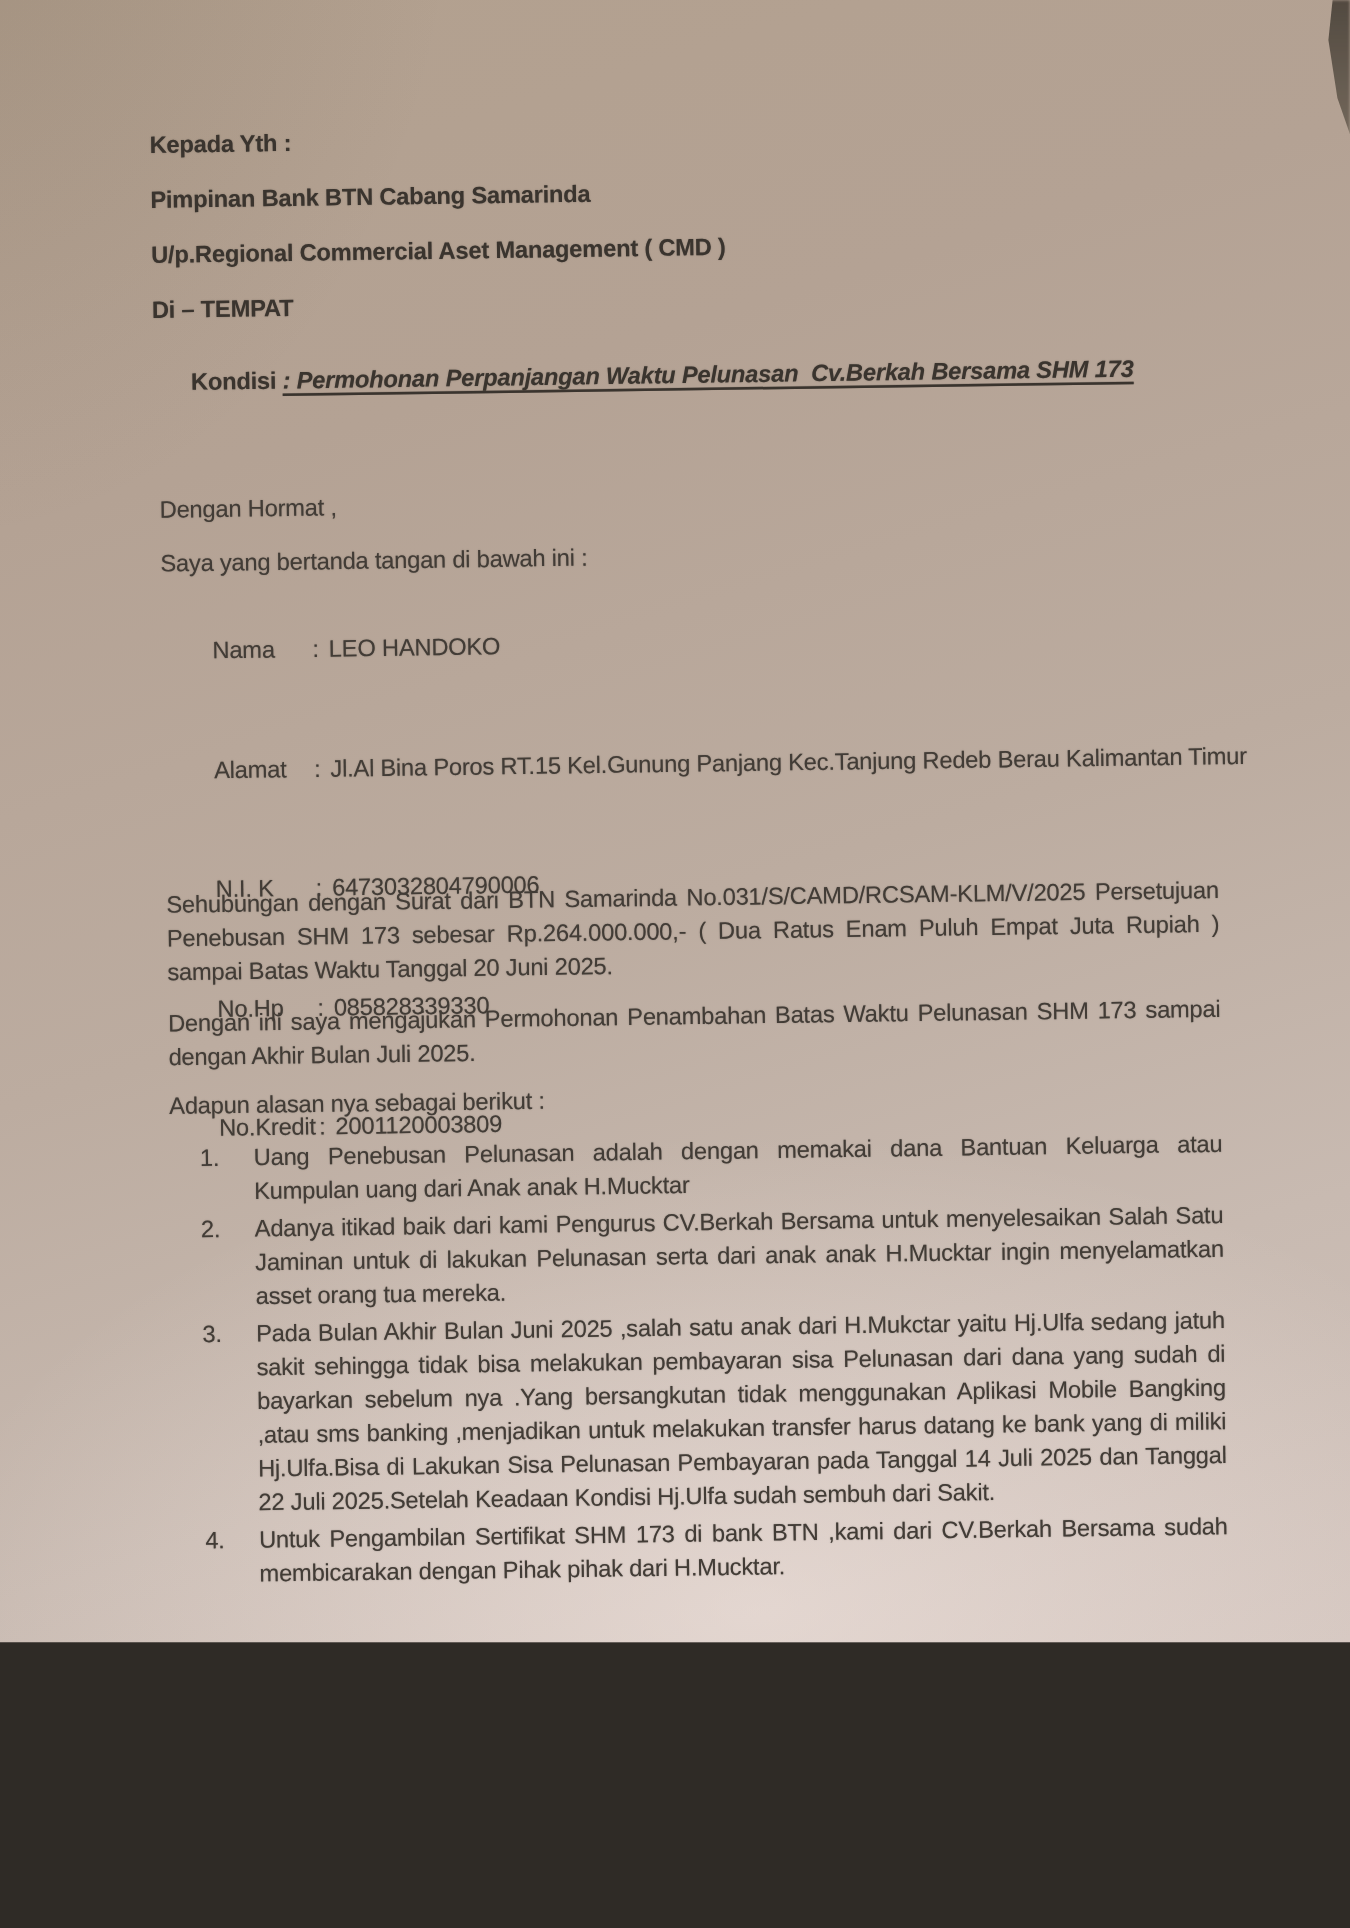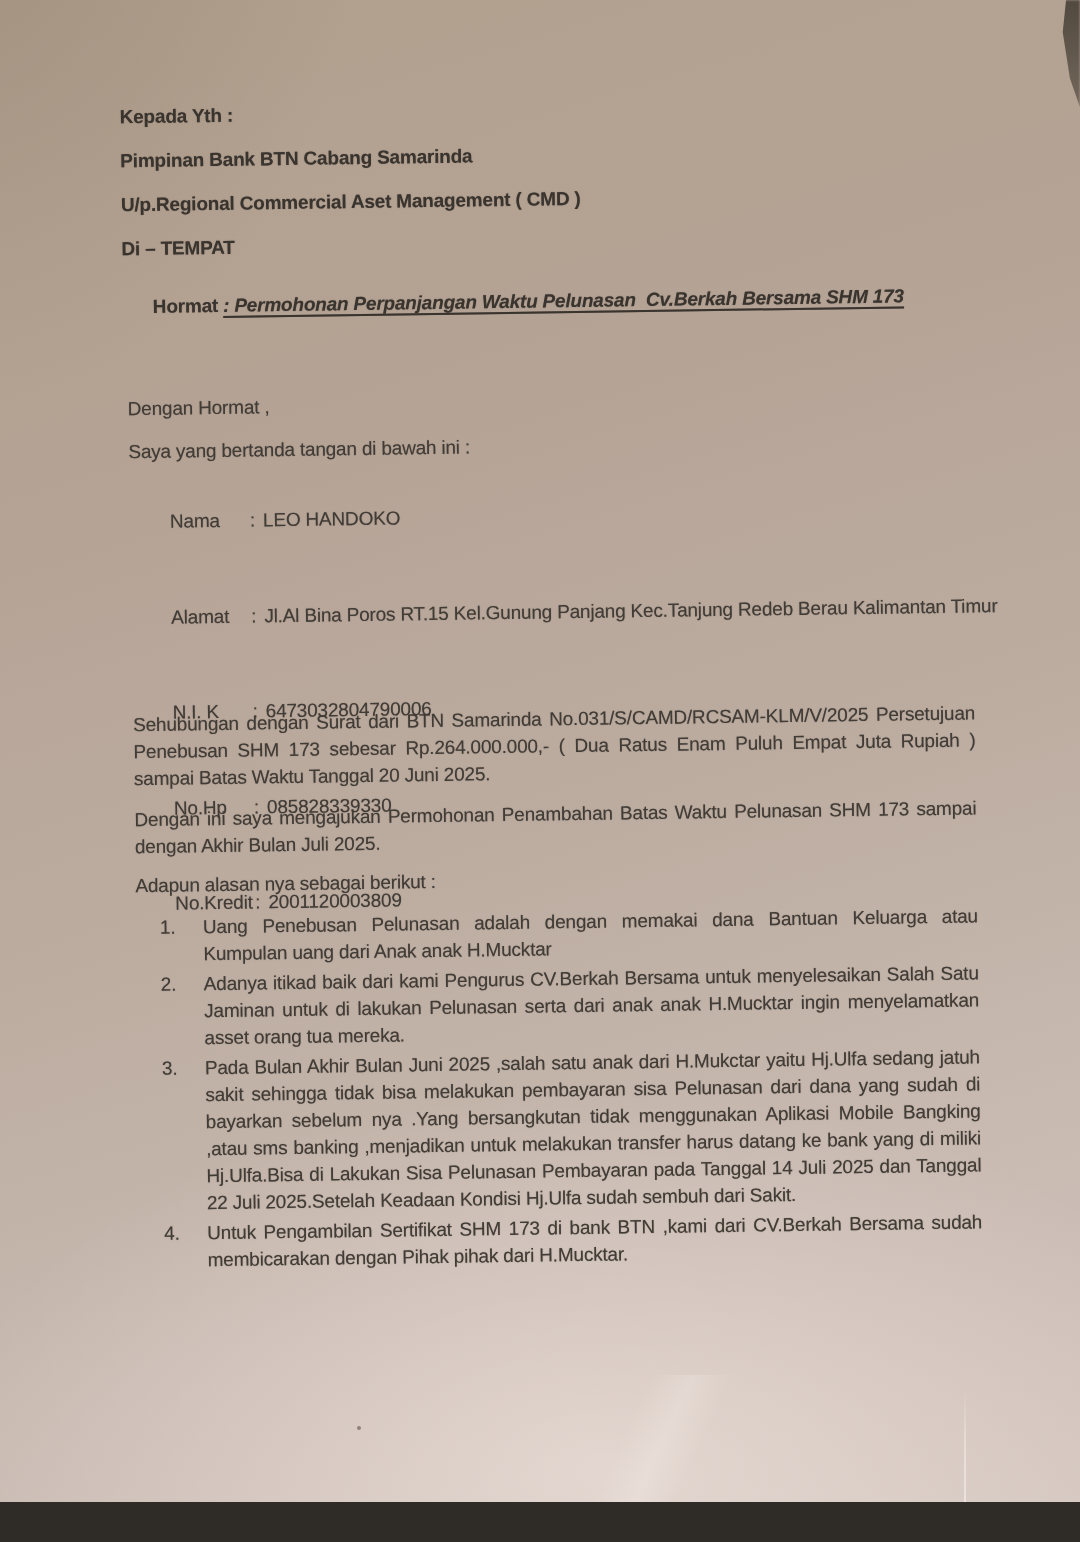--- a/index.html
+++ b/index.html
@@ -1,18 +1,18 @@
 <!DOCTYPE html>
 <html lang="id"><head>
 <meta charset="utf-8">
 <style>
   html,body{margin:0;padding:0;background:#2f2b26;}
   .photo{
     position:relative;
-    width:1080px;height:1502px;
+    width:1080px;height:1314px;
     overflow:hidden;
     font-family:"Liberation Sans",sans-serif;
   }
   
   .paper{
     position:absolute;inset:0;
     background:
       radial-gradient(ellipse 980px 560px at 56% 98%, rgba(252,240,236,.48), rgba(252,240,236,0) 68%),
       radial-gradient(ellipse 700px 900px at -5% -8%, rgba(90,75,60,.18), rgba(90,75,60,0) 60%),
       linear-gradient(163deg,#b2a08e 0%,#b4a294 26%,#bcaca0 54%,#c8bab1 78%,#d1c3bc 100%);
@@ -113,21 +113,21 @@
   <div class="text-layer">
 
     <div class="blk recipient" style="left:118px;top:97px;">
       <div class="line b">Kepada Yth :</div>
       <div class="line b">Pimpinan Bank BTN Cabang Samarinda</div>
       <div class="line b">U/p.Regional Commercial Aset Management ( CMD )</div>
       <div class="line b">Di – TEMPAT</div>
     </div>
 
     <div class="blk subject b">
-      <span class="subject-label">Hormat</span><span class="subject-text">: Permohonan Perpanjangan Waktu Pelunasan  Cv.Berkah Bersama SHM 173</span>
+      <span class="subject-label">Kondisi</span><span class="subject-text">: Permohonan Perpanjangan Waktu Pelunasan  Cv.Berkah Bersama SHM 173</span>
     </div>
 
     <div class="blk line1" style="left:122px;top:397px;">Dengan Hormat ,</div>
     <div class="blk line1" style="left:122px;top:440px;">Saya yang bertanda tangan di bawah ini :</div>
 
     <div class="blk identity" style="left:122px;top:483px;">
       <div class="row">
         <span class="lab">Nama</span><span class="col">:</span><span>LEO HANDOKO</span>
       </div>
       <div class="row">

